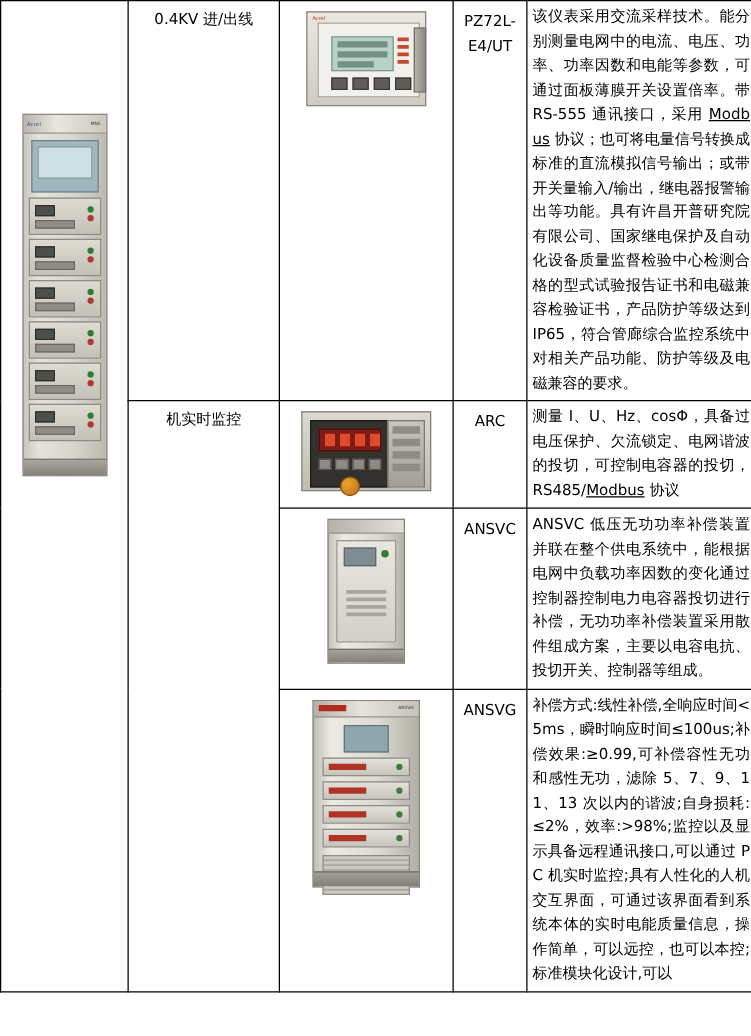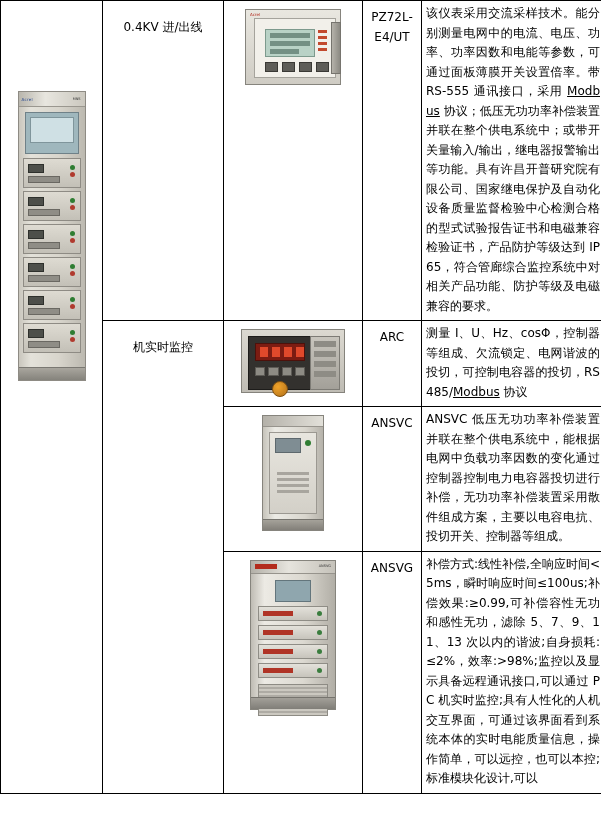--- a/index.html
+++ b/index.html
@@ -29,21 +29,21 @@
     vertical-align: top;
     padding: 0;
   }
   .col-img-left { width: 101px; }
   .col-name     { width: 120px; }
   .col-pic      { width: 138px; }
   .col-model    { width: 58px; }
   .col-desc     { width: 182px; }
 
   .cell-pad {
-    padding: 16px 5px 4px 5px;
+    padding: 4px 5px 4px 5px;
   }
   .center-text {
     text-align: center;
     font-size: 12px;
     line-height: 20px;
   }
   .model-text {
     text-align: center;
     font-size: 12px;
     line-height: 20px;
@@ -468,21 +468,21 @@
               <div class="side"></div>
             </div>
           </div>
         </td>
         <td class="col-model">
           <div class="model-text">
             <span>PZ72L-E4/UT</span>
           </div>
         </td>
         <td class="col-desc">
-          <div class="desc-text"><span>该仪表采用交流采样技术。能分别测量电网中的电流、电压、功率、功率因数和电能等参数，可通过面板薄膜开关设置倍率。带 RS-555 通讯接口，采用 </span><span class="u">Modbus</span><span> 协议；低压无功功率补偿装置并联在整个供电系统中；或带开关量输入/输出，继电器报警输出等功能。具有许昌开普研究院有限公司、国家继电保护及自动化设备质量监督检验中心检测合格的型式试验报告证书和电磁兼容检验证书，产品防护等级达到 IP65，符合管廊综合监控系统中对相关产品功能、防护等级及电磁兼容的要求。</span></div>
+          <div class="desc-text"><span>该仪表采用交流采样技术。能分别测量电网中的电流、电压、功率、功率因数和电能等参数，可通过面板薄膜开关设置倍率。带 RS-555 通讯接口，采用 </span><span class="u">Modbus</span><span> 协议；也可将电量信号转换成标准的直流模拟信号输出；或带开关量输入/输出，继电器报警输出等功能。具有许昌开普研究院有限公司、国家继电保护及自动化设备质量监督检验中心检测合格的型式试验报告证书和电磁兼容检验证书，产品防护等级达到 IP65，符合管廊综合监控系统中对相关产品功能、防护等级及电磁兼容的要求。</span></div>
         </td>
       </tr>
 
       <tr>
         <td class="col-name" rowspan="3">
           <div class="cell-pad center-text">机实时监控</div>
         </td>
         <td class="col-pic">
           <div class="pic-wrap">
             <div class="arc">
@@ -509,21 +509,21 @@
               <div class="knob"></div>
             </div>
           </div>
         </td>
         <td class="col-model">
           <div class="model-text">
             <span>ARC</span>
           </div>
         </td>
         <td class="col-desc">
-          <div class="desc-text"><span>测量 I、U、Hz、cos</span><span>Φ</span><span>，控制器等组成、欠流锁定、电网谐波的投切，可控制电容器的投切，RS485/</span><span class="u">Modbus</span><span> 协议</span></div>
+          <div class="desc-text"><span>测量 I、U、Hz、cos</span><span>Φ</span><span>，具备过电压保护、欠流锁定、电网谐波的投切，可控制电容器的投切，RS485/</span><span class="u">Modbus</span><span> 协议</span></div>
         </td>
       </tr>
 
       <tr>
         <td class="col-pic">
           <div class="pic-wrap">
             <div class="ansvc">
               <div class="top"></div>
               <div class="door"></div>
               <div class="disp"></div>

